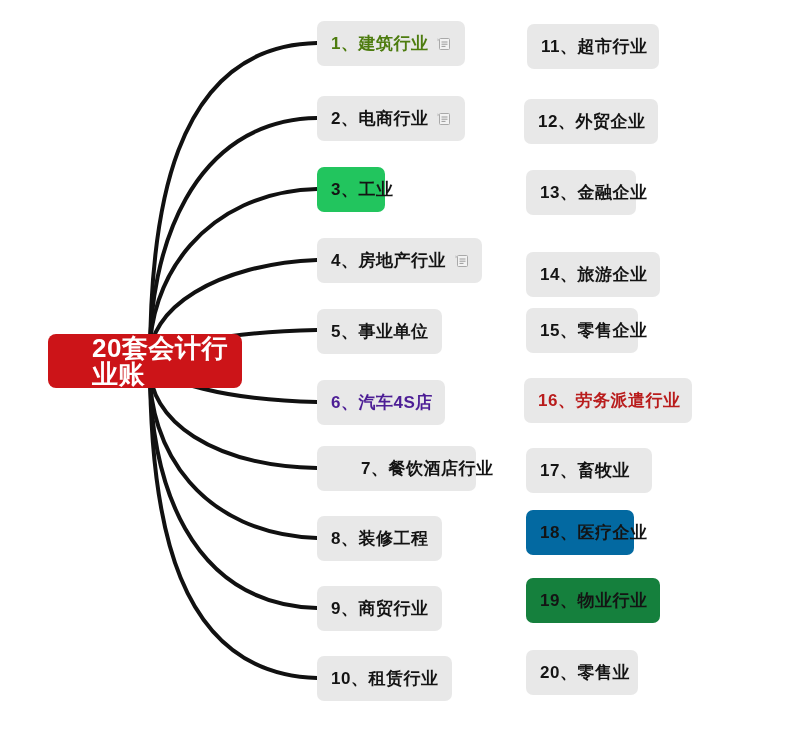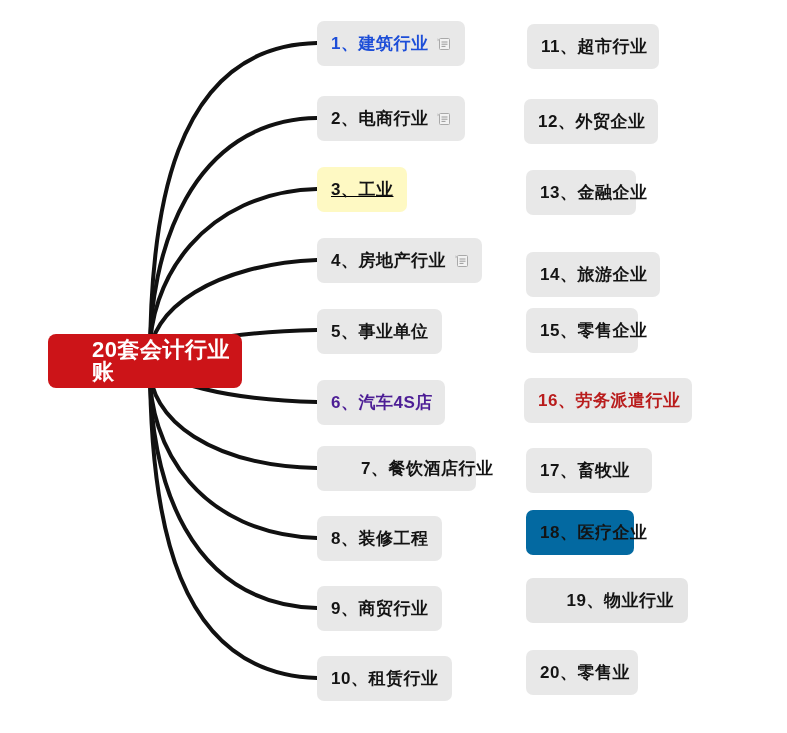--- a/index.html
+++ b/index.html
@@ -64,21 +64,21 @@
     top: 334px;
     width: 194px;
     height: 54px;
     border-radius: 8px;
     display: flex;
     align-items: center;
     justify-content: center;
     box-sizing: border-box;
   }
   .center-label {
-    font-size: 22px;
+    font-size: 26px;
     font-weight: bold;
     color: #ffffff;
     letter-spacing: 0.5px;
     line-height: 1;
     margin-left: 44px;
   }
 </style>
 </head>
 <body style="background: rgb(255, 255, 255);">
 
@@ -96,40 +96,40 @@
       <path d="M 150 362 C 148 482 190 604 317 608" fill="none" stroke="#111111" stroke-width="4" stroke-linecap="round"></path>
       <path d="M 150 362 C 150 520 176 674 317 678" fill="none" stroke="#111111" stroke-width="4" stroke-linecap="round"></path>
     </svg>
 
   <div class="center-node" style="background: rgb(204, 20, 24);">
     <span class="center-label" style="color: rgb(255, 255, 255);">20套会计行业账</span>
   </div>
 
   <div id="nodes">
       <div class="node" style="left: 317px; top: 21px; width: 148px; background: rgb(232, 232, 232);">
-        <span class="node-label" style="color: #1d4ed8;">1、建筑行业</span>
+        <span class="node-label" style="color: #4d7c0f;">1、建筑行业</span>
         <span class="note-icon"><svg width="15" height="15" viewBox="0 0 15 15" xmlns="http://www.w3.org/2000/svg">
             <rect x="3.5" y="2.5" width="10" height="11" rx="1" fill="#f2f2f2" stroke="#a9a9a9" stroke-width="1"></rect>
             <path d="M3.5 4 L1.5 2.2 L1.5 5.2 Z" fill="#bdbdbd"></path>
             <line x1="5.5" y1="6" x2="11.5" y2="6" stroke="#9a9a9a" stroke-width="1"></line>
             <line x1="5.5" y1="8.2" x2="11.5" y2="8.2" stroke="#9a9a9a" stroke-width="1"></line>
             <line x1="5.5" y1="10.4" x2="9.5" y2="10.4" stroke="#9a9a9a" stroke-width="1"></line>
           </svg></span>
       </div>
       <div class="node" style="left: 317px; top: 96px; width: 148px; background: rgb(232, 232, 232);">
         <span class="node-label" style="color: rgb(20, 20, 20);">2、电商行业</span>
         <span class="note-icon"><svg width="15" height="15" viewBox="0 0 15 15" xmlns="http://www.w3.org/2000/svg">
             <rect x="3.5" y="2.5" width="10" height="11" rx="1" fill="#f2f2f2" stroke="#a9a9a9" stroke-width="1"></rect>
             <path d="M3.5 4 L1.5 2.2 L1.5 5.2 Z" fill="#bdbdbd"></path>
             <line x1="5.5" y1="6" x2="11.5" y2="6" stroke="#9a9a9a" stroke-width="1"></line>
             <line x1="5.5" y1="8.2" x2="11.5" y2="8.2" stroke="#9a9a9a" stroke-width="1"></line>
             <line x1="5.5" y1="10.4" x2="9.5" y2="10.4" stroke="#9a9a9a" stroke-width="1"></line>
           </svg></span>
       </div>
-      <div class="node" style="left: 317px; top: 167px; width: 90px; background: #fef9c3; text-decoration: underline;">
+      <div class="node" style="left: 317px; top: 167px; width: 68px; background: #22c55e;">
         <span class="node-label" style="color: rgb(20, 20, 20);">3、工业</span>
       </div>
       <div class="node" style="left: 317px; top: 238px; width: 165px; background: rgb(232, 232, 232);">
         <span class="node-label" style="color: rgb(20, 20, 20);">4、房地产行业</span>
         <span class="note-icon"><svg width="15" height="15" viewBox="0 0 15 15" xmlns="http://www.w3.org/2000/svg">
             <rect x="3.5" y="2.5" width="10" height="11" rx="1" fill="#f2f2f2" stroke="#a9a9a9" stroke-width="1"></rect>
             <path d="M3.5 4 L1.5 2.2 L1.5 5.2 Z" fill="#bdbdbd"></path>
             <line x1="5.5" y1="6" x2="11.5" y2="6" stroke="#9a9a9a" stroke-width="1"></line>
             <line x1="5.5" y1="8.2" x2="11.5" y2="8.2" stroke="#9a9a9a" stroke-width="1"></line>
             <line x1="5.5" y1="10.4" x2="9.5" y2="10.4" stroke="#9a9a9a" stroke-width="1"></line>
@@ -170,21 +170,21 @@
       </div>
       <div class="node" style="left: 524px; top: 378px; width: 168px; background: rgb(232, 232, 232);">
         <span class="node-label" style="color: #b91c1c;">16、劳务派遣行业</span>
       </div>
       <div class="node" style="left: 526px; top: 448px; width: 126px; background: rgb(232, 232, 232);">
         <span class="node-label" style="color: rgb(20, 20, 20);">17、畜牧业</span>
       </div>
       <div class="node" style="left: 526px; top: 510px; width: 108px; background: #0369a1;">
         <span class="node-label" style="color: rgb(20, 20, 20);">18、医疗企业</span>
       </div>
-      <div class="node" style="left: 526px; top: 578px; width: 162px; background: #e5e5e5; justify-content: flex-end;">
+      <div class="node" style="left: 526px; top: 578px; width: 134px; background: #15803d;">
         <span class="node-label" style="color: rgb(20, 20, 20);">19、物业行业</span>
       </div>
       <div class="node" style="left: 526px; top: 650px; width: 112px; background: rgb(232, 232, 232);">
         <span class="node-label" style="color: rgb(20, 20, 20);">20、零售业</span>
       </div>
     </div>
 
 </div>
 
 </body></html>

